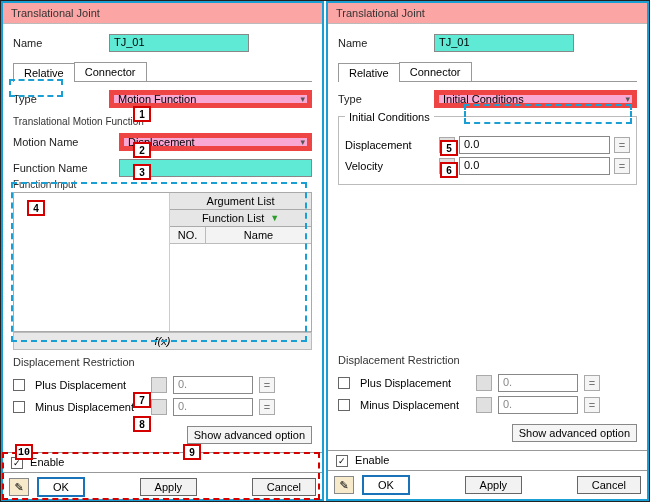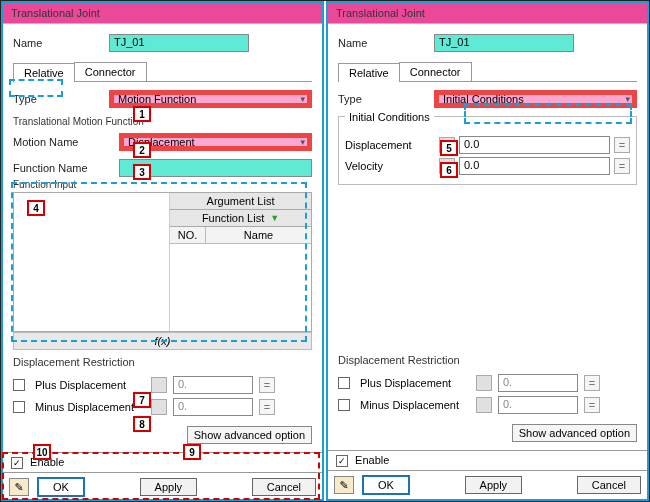--- a/index.html
+++ b/index.html
@@ -1,20 +1,20 @@
 <!DOCTYPE html>
 <html><head>
 <meta charset="utf-8">
 <style>
   * { box-sizing: border-box; font-family: Tahoma, Arial, sans-serif; font-size: 11px; }
   body { margin: 0; background: #fff; }
   .wrap { display: flex; width: 650px; height: 502px; border: 1px solid #222; }
   .pane { flex: 1; border: 2px solid #1a9fd4; display: flex; flex-direction: column; background: #fff; }
   .pane + .pane { margin-left: 2px; }
-  .titlebar { background: #ec4899; padding: 4px 8px; border-bottom: 1px solid #bbb; color: #333; }
+  .titlebar { background: #fca5a5; padding: 4px 8px; border-bottom: 1px solid #bbb; color: #333; }
   .body { flex: 1; padding: 6px 10px 4px 10px; position: relative; display: flex; flex-direction: column; }
   .row { display: flex; align-items: center; margin: 4px 0; gap: 6px; }
   .lbl { width: 90px; color: #222; }
   .lbl2 { width: 100px; color: #222; }
   .input { border: 1px solid #888; height: 18px; padding: 1px 4px; background: #5eead4; flex: 1; }
   .input.small { width: 120px; flex: none; }
   .select { border: 5px solid #ef4444; height: 18px; padding: 1px 2px 1px 4px; background: #f9a8d4; display: flex; justify-content: space-between; align-items: center; flex: 1; }
   .chev { color: #555; font-size: 9px; }
   .tabs { display: flex; border-bottom: 1px solid #999; margin: 6px 0 4px 0; }
   .tab { padding: 3px 10px; border: 1px solid #999; border-bottom: none; background: #fff; margin-right: -1px; cursor: pointer; }
@@ -139,21 +139,21 @@
         <div class="showadv">Show advanced option</div>
       </div>
 
       <div class="callout" style="top:82px; left:130px;">1</div>
       <div class="callout" style="top:118px; left:130px;">2</div>
       <div class="callout" style="top:140px; left:130px;">3</div>
       <div class="callout" style="top:176px; left:24px;">4</div>
       <div class="callout" style="top:368px; left:130px;">7</div>
       <div class="callout" style="top:392px; left:130px;">8</div>
       <div class="callout" style="top:420px; left:180px;">9</div>
-      <div class="callout" style="top:420px; left:30px;">10</div>
+      <div class="callout" style="top:420px; left:12px;font-family:Liberation Mono, monospace;">10</div>
 
       <div class="dashed-blue" style="top:55px; left:6px; width:54px; height:18px;"></div>
       <div class="dashed-blue" style="top:158px; left:8px; width:296px; height:160px;"></div>
 
     </div>
     <div style="border-top:1px solid #999; padding:3px 8px;">
       <span class="chk checked"></span>
       <span>Enable</span>
     </div>
     <div class="footer">

